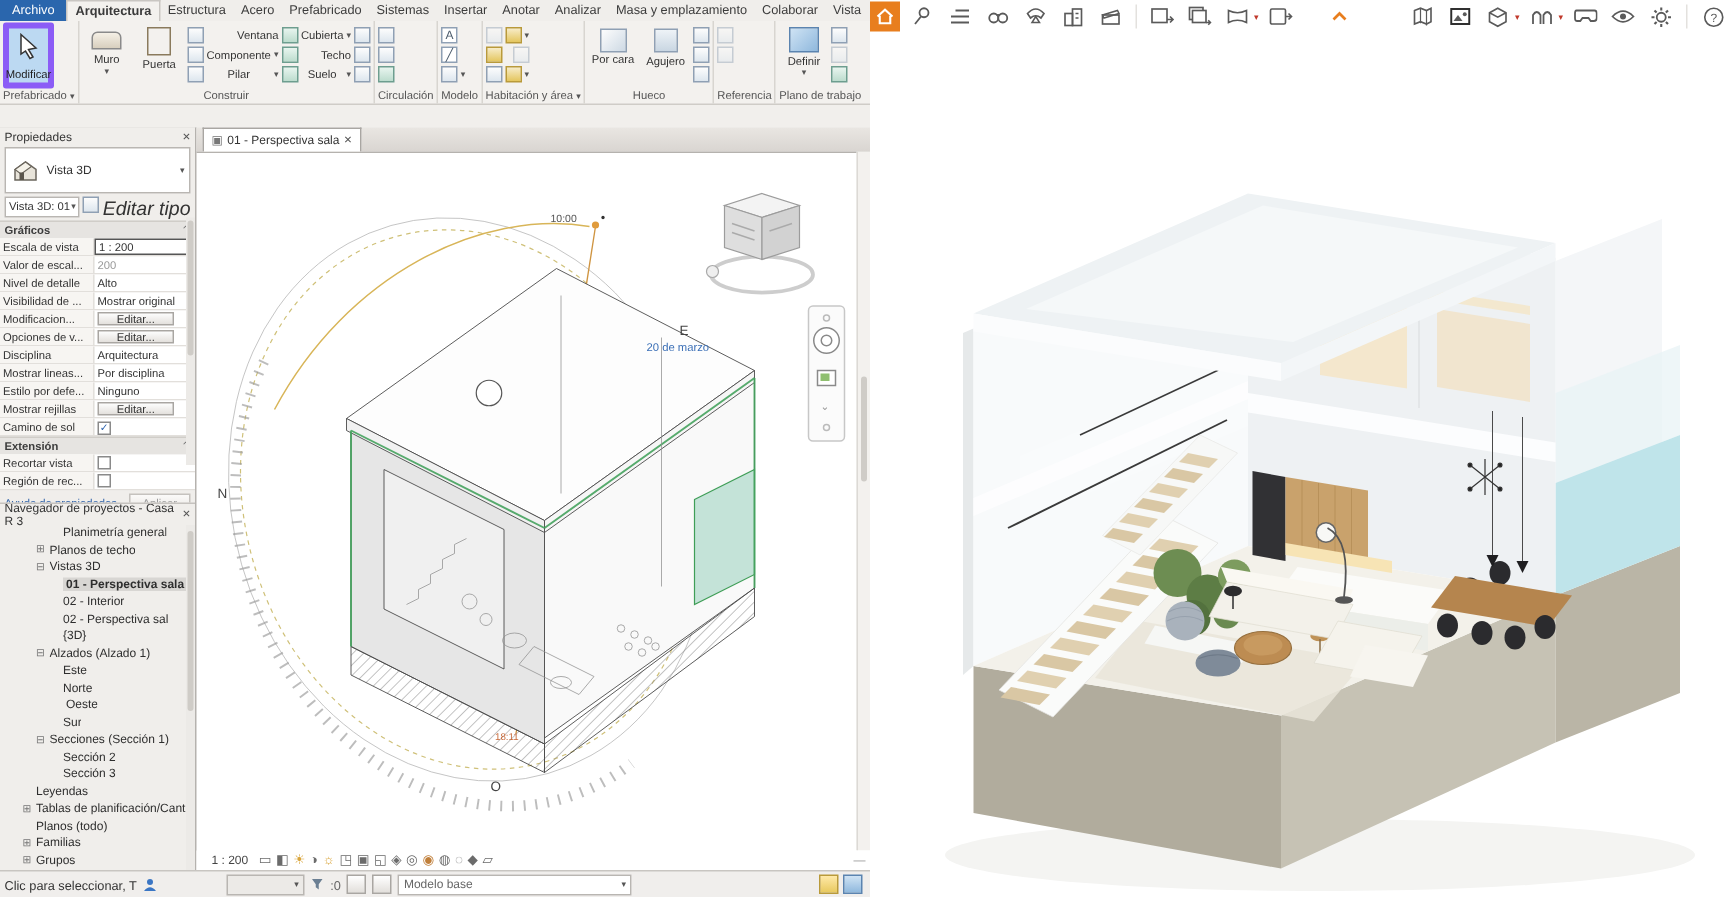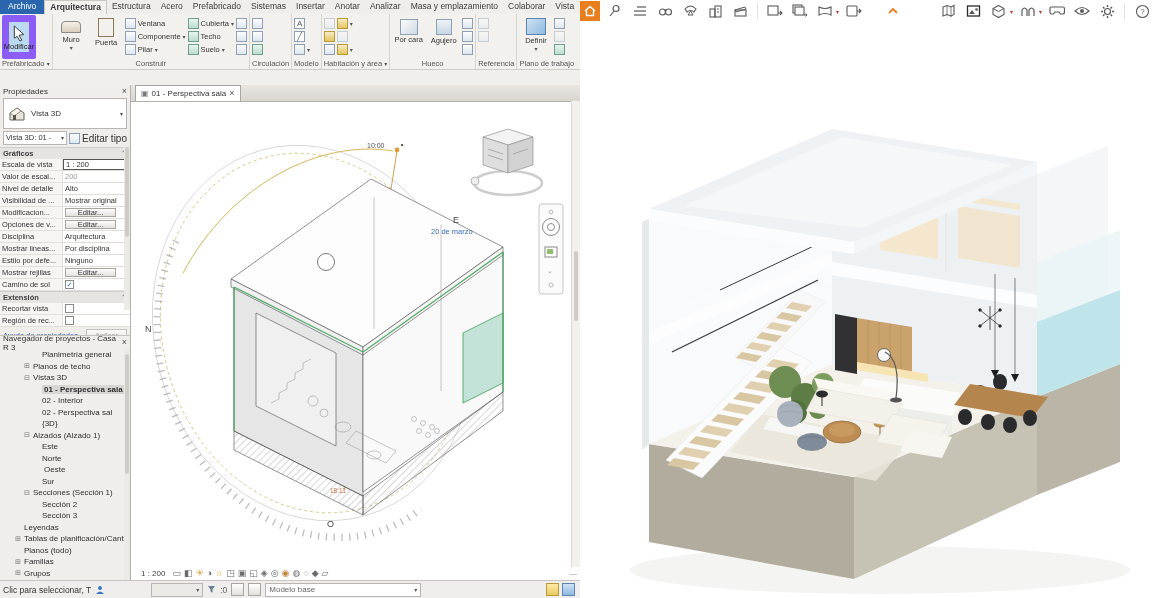--- a/index.html
+++ b/index.html
@@ -18,49 +18,49 @@
   
   #ribbon{position:absolute;left:0;top:14px;width:580px;height:55px;background:#f3f1ee;
           border-bottom:1px solid #cfccc7;display:flex;}
   .rpanel{display:flex;flex-direction:column;border-right:1px solid #d8d5d0;padding:1px 2px 0;}
   .rbody{flex:1;display:flex;align-items:flex-start;gap:2px;}
   .rlabel{height:10px;font-size:7.5px;color:#555;text-align:center;line-height:10px;}
   .bigbtn{width:33px;display:flex;flex-direction:column;align-items:center;font-size:7.5px;
           color:#333;padding-top:1px;}
   .bigbtn .bic{width:20px;height:18px;margin-bottom:1px;position:relative;}
   .scol{display:flex;flex-direction:column;justify-content:flex-start;gap:1px;padding-top:2px;}
-  .srow{display:flex;align-items:center;height:12px;font-size:7.5px;gap:2px;color:#333;}
+  .srow{display:flex;align-items:center;height:12px;font-size:7.5px;gap:2px;color:#333;justify-content:space-between;}
   .ric{width:11px;height:11px;border:1px solid #8fa0b4;background:linear-gradient(#fdfdfd,#dde6ee);
        box-sizing:border-box;flex:0 0 auto;}
   .ric.gold{border-color:#b99a3a;background:linear-gradient(#f7ecc8,#e4c65e);}
   .ric.teal{border-color:#6d9e8f;background:linear-gradient(#e8f5ef,#bcdccd);}
   .ric.dis{opacity:.45;}
   .caret{font-size:6px;color:#555;}
-  #modify-btn{width:34px;height:44px;background:#bcd9f2;border:7px solid #8b5cf6;border-radius:2px;
+  #modify-btn{width:34px;height:44px;background:#bcd9f2;border:4px solid #8b5cf6;border-radius:2px;
           display:flex;flex-direction:column;align-items:center;justify-content:space-between;
           padding:3px 0 1px;font-size:7.5px;color:#222;}
   .wallic{width:18px;height:10px;border:1px solid #8a8a8a;border-radius:4px 4px 0 0;
           background:linear-gradient(#f5f0e6,#d8cfbe);margin-top:5px;}
   
   #optionsbar{position:absolute;left:0;top:70px;width:580px;height:15px;background:#f1efec;
               border-bottom:1px solid #d4d1cd;}
   
   #props{position:absolute;left:0;top:85px;width:130px;height:250px;background:#f0eeeb;
          border-right:1px solid #b5b2ae;font-size:7.5px;}
   .palhead{height:13px;display:flex;align-items:center;padding:0 3px;color:#333;}
   .palhead .t{flex:1;font-size:8px;}
   .closex{color:#555;font-size:9px;line-height:9px;}
   #ptype{margin:0 3px;height:29px;background:#fff;border:1px solid #b9b6b2;display:flex;
          align-items:center;gap:4px;padding:0 3px;}
   #ptype .t{flex:1;font-size:8px;}
   #psel{display:flex;align-items:center;gap:2px;margin:2px 3px;height:14px;}
   #psel .dd{flex:1;background:#fff;border:1px solid #b9b6b2;height:12px;line-height:12px;
             padding:0 2px;display:flex;}
   #psel .dd .t{flex:1;overflow:hidden;}
-  #edit-type{display:flex;align-items:flex-start;gap:2px;font-size:10px;color:#333;}
+  #edit-type{display:flex;align-items:flex-start;gap:2px;font-size:13px;color:#333;font-style:italic;}
   .pgroup{background:#e6e4e1;border-top:1px solid #d0cdc8;height:11px;display:flex;
           align-items:center;font-weight:bold;padding:0 3px;color:#3c3c3c;}
   .pgroup .t{flex:1;}
   .prow{display:flex;height:11px;border-bottom:1px solid #e2dfdb;background:#fff;}
   .plabel{width:58px;padding:1px 2px 0;background:#f7f5f2;border-right:1px solid #e2dfdb;
           overflow:hidden;white-space:nowrap;}
   .pval{flex:1;padding:1px 2px 0;overflow:hidden;white-space:nowrap;}
   .prow.k-input .pval{border:1px solid #555;margin:0;padding-top:0;}
   .prow.k-dis .pval{color:#9a9a9a;}
   .prow.k-btn .pval{background:linear-gradient(#fdfdfd,#e4e1dd);border:1px solid #a9a6a2;

